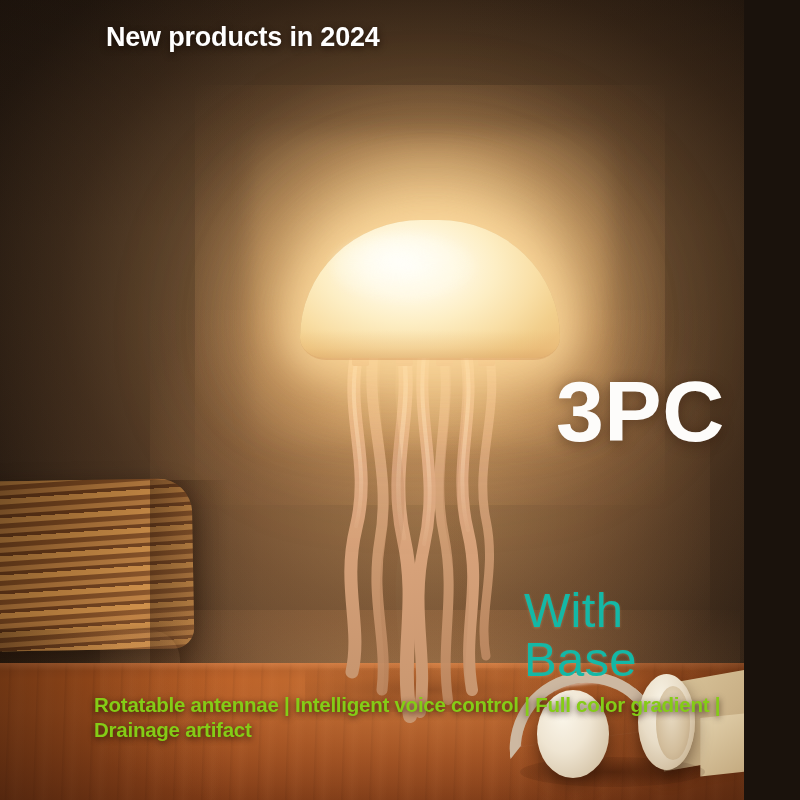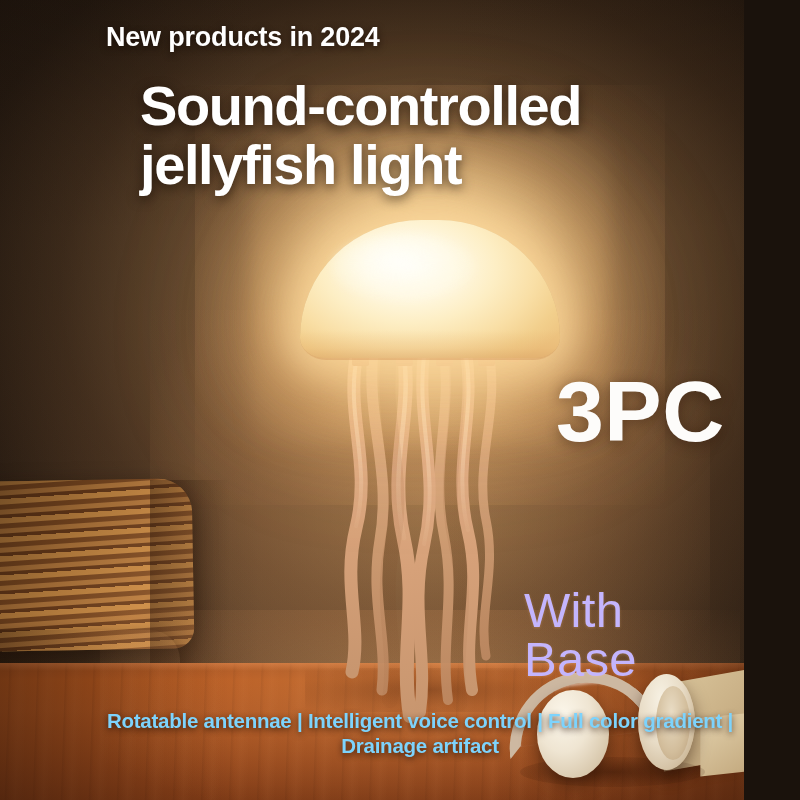--- a/index.html
+++ b/index.html
@@ -356,35 +356,34 @@
     font-weight: 700;
     color: #fdfcfa;
     letter-spacing: 0.5px;
     line-height: 1;
     text-shadow: 0 2px 14px rgba(40,18,6,0.45);
   }
   .with-base {
     left: 524px; top: 586px;
     font-size: 49px;
     font-weight: 300;
-    color: #c4b5fd;
+    color: #14b8a6;
     letter-spacing: 0.3px;
     line-height: 1;
     text-shadow: 0 1px 3px rgba(255,200,140,0.25);
   }
   .features {
-    left: 94px; top: 708px;
+    left: 94px; top: 692px;
     width: 652px;
     font-size: 20.5px;
     font-weight: bold;
     line-height: 1.22;
-    color: #7dd3fc;
+    color: #84cc16;
     letter-spacing: -0.25px;
     text-shadow: 0 2px 6px rgba(35,14,4,0.80);
-    text-align: center;
   }
 </style>
 </head>
 <body>
 
 <div id="poster">
 
   <div class="wall-base"></div>
   <div class="wall-vignette-top"></div>
   <div class="wall-vignette-left"></div>
@@ -468,21 +467,20 @@
   <div class="book-page"></div>
   <div class="hp hp-shadow"></div>
   <div class="hp hp-band"></div>
   <div class="hp hp-band-shade"></div>
   <div class="hp hp-cup-right"></div>
   <div class="hp hp-cup-right-inner"></div>
   <div class="hp hp-cup-left"></div>
 
   <div class="txt kicker">New products in 2024</div>
 
-  <div class="txt headline">Sound-controlled jellyfish light</div>
 
   <div class="txt badge-3pc">3PC</div>
 
   <div class="txt with-base">With Base</div>
 
   <div class="txt features">Rotatable antennae | Intelligent voice control | Full color gradient | Drainage artifact</div>
 
 </div>
 
 </body></html>

